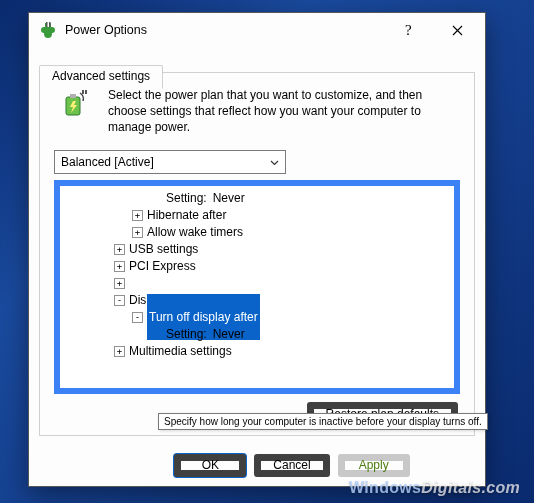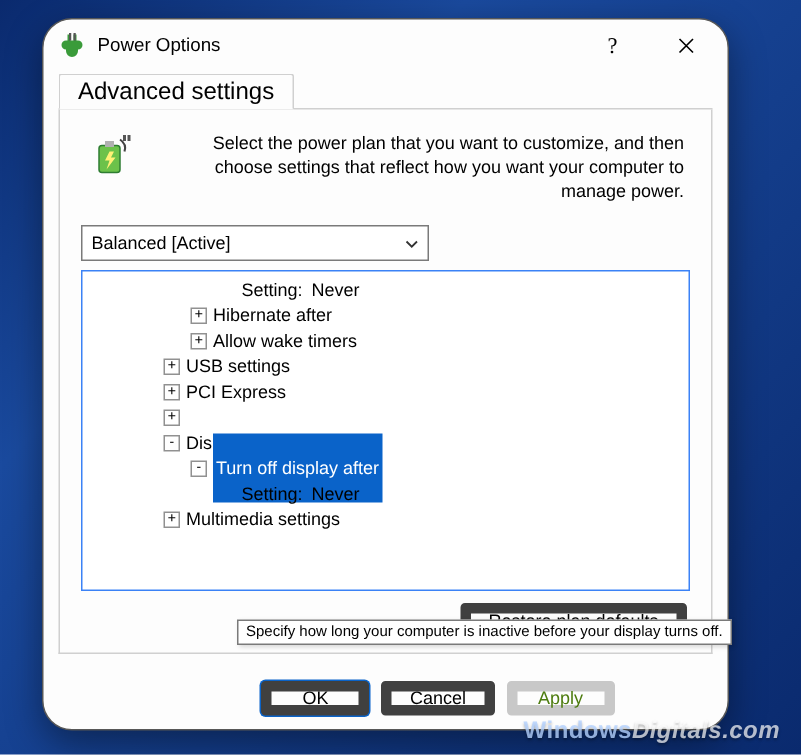--- a/index.html
+++ b/index.html
@@ -15,21 +15,21 @@
     position: relative;
   }
   .dialog {
     position: absolute;
     left: 28px;
     top: 12px;
     width: 458px;
     height: 475px;
     background: #fdfdfd;
     border: 1px solid #575757;
-    border-radius: 20px;
+    border-radius: 0;
     box-shadow: 0 8px 24px rgba(0,0,0,0.4);
     display: flex;
     flex-direction: column;
   }
   .titlebar {
     height: 34px;
     display: flex;
     align-items: center;
     padding: 0 8px 0 10px;
     gap: 8px;
@@ -38,62 +38,61 @@
   .titlebar .title { flex: 1; font-size: 12.5px; }
   .titlebar .btn { width: 40px; height: 30px; display:flex; align-items:center; justify-content:center; color:#000; }
   .tabstrip {
     margin: 2px 10px 0 10px;
     position: relative;
     height: 24px;
     border-bottom: 1px solid #d0d0d0;
   }
   .tab {
     position: absolute;
-    left: 0; top: 0;
+    left: 0; top: 16px;
     height: 24px;
     padding: 3px 12px 0 12px;
     border: 1px solid #d0d0d0;
     border-bottom: 1px solid #fdfdfd;
     background: #fdfdfd;
     border-radius: 2px 2px 0 0;
-    font-size: 16px;
+    font-size: 12px;
   }
   .tabpanel {
     flex: 1;
     margin: 0 10px 8px 10px;
     border: 1px solid #d0d0d0;
     border-top: none;
     padding: 14px 14px 10px 14px;
     display: flex;
     flex-direction: column;
     position: relative;
   }
   .intro {
     display: flex;
     gap: 16px;
     padding: 0 4px 6px 4px;
-    text-align: right;
   }
   .intro .icon-big { width: 34px; height: 34px; flex:0 0 34px; display:flex; align-items:center; justify-content:center; }
   .intro .txt { font-size: 12px; line-height: 1.35; }
   .plan-select {
     width: 232px;
     height: 24px;
     border: 1px solid #7a7a7a;
     background: #fff;
     margin: 8px 2px 6px 0;
     display: flex;
     align-items: center;
     justify-content: space-between;
     padding: 0 6px;
     font-size: 12px;
   }
   .tree {
     flex: 1;
-    border: 1px solid #3b82f6;
+    border: 6px solid #3b82f6;
     background: #fff;
     padding: 4px 0;
     overflow: hidden;
     font-size: 12px;
   }
   .row { display:flex; align-items:center; height:17px; white-space:nowrap; }
   .sp { display:inline-block; }
   .expander {
     width: 11px; height: 11px;
     border: 1px solid #919191;

